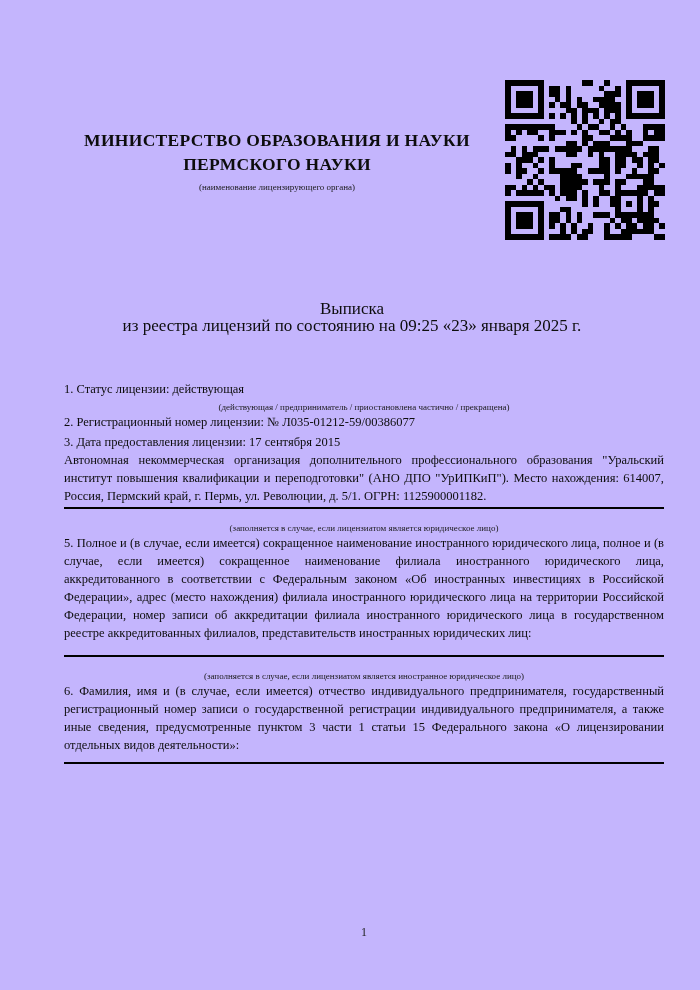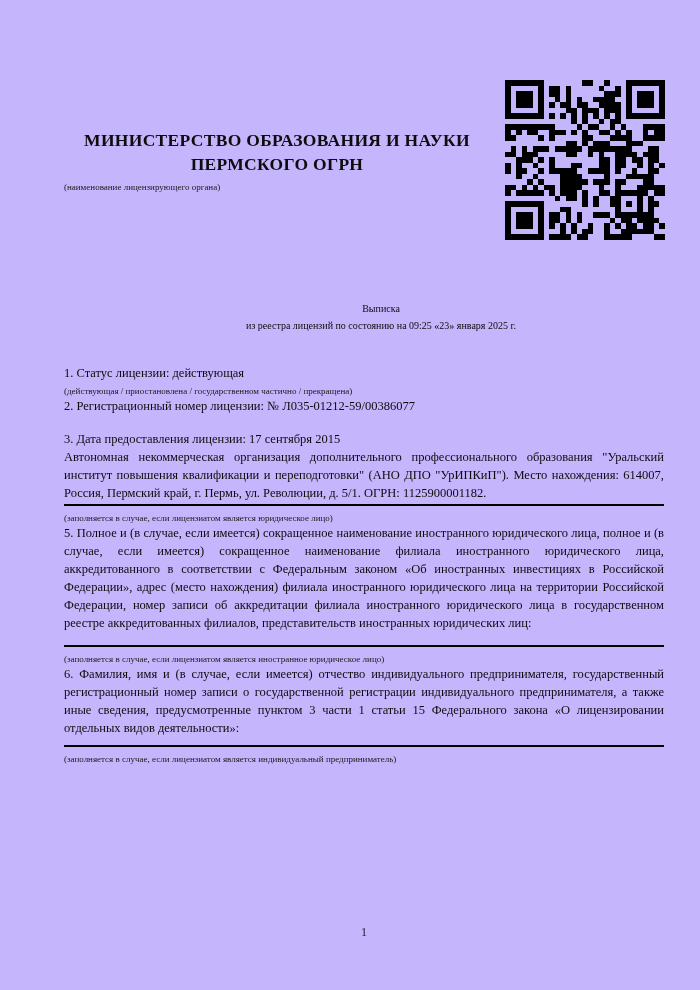--- a/index.html
+++ b/index.html
@@ -16,65 +16,65 @@
     position:absolute;top:128px;left:64px;width:426px;
     text-align:center;
   }
   .ministry{
     font-size:17.5px;font-weight:bold;line-height:24px;
     color:#0d0d0d;letter-spacing:.3px;
   }
   .header-caption{margin-top:5px;}
   .small-caption{
     font-size:9px;line-height:12px;color:#1a1a1a;
-    text-align:left;
+    text-align:center;
   }
   
   .qr{
     position:absolute;left:505px;top:80px;width:160px;height:160px;
   }
   .qr svg{width:100%;height:100%;shape-rendering:crispEdges;}
   
   .doc-title{
-    position:absolute;top:300px;left:81px;width:600px;
-    text-align:center;font-size:10px;line-height:17px;color:#0d0d0d;
+    position:absolute;top:300px;left:52px;width:600px;
+    text-align:center;font-size:17px;line-height:17px;color:#0d0d0d;
   }
   
   .content{
-    position:absolute;top:364px;left:64px;width:600px;
+    position:absolute;top:380px;left:64px;width:600px;
     font-size:12.5px;line-height:18px;color:#0d0d0d;
   }
   .item{margin:0;padding:0;}
   .just{text-align:justify;text-align-last:left;}
   .cap{margin-top:3px;}
   .mt-xl{margin-top:27px;}
   .mt-lg{}
-  .mt-md{margin-top:15px;}
+  .mt-md{margin-top:2px;}
   .mt-sm{}
   .rule{
     height:0;border-top:2px solid #000000;width:100%;
   }
   .rule-tight{margin-top:2px;}
   .rule-gap{margin-top:13px;}
   .rule-gap-sm{margin-top:8px;}
-  .rule-cap{margin-top:6px;}
+  .rule-cap{margin-top:13px;}
   
   .footer{
     position:absolute;top:925px;left:64px;width:600px;
     text-align:center;font-size:12px;color:#222222;
   }
 </style>
 </head>
 <body>
 
 <div class="page">
 
   <div class="header">
     <div class="ministry">МИНИСТЕРСТВО ОБРАЗОВАНИЯ И НАУКИ</div>
-    <div class="ministry">ПЕРМСКОГО ОГРН</div>
+    <div class="ministry">ПЕРМСКОГО НАУКИ</div>
     <div class="small-caption header-caption">(наименование лицензирующего органа)</div>
   </div>
 
   <div class="qr">
     <svg id="qr-svg" viewBox="0 0 29 29" xmlns="http://www.w3.org/2000/svg" aria-hidden="true">
         <rect x="0" y="0" width="1" height="1" fill="#000"></rect>
         <rect x="1" y="0" width="1" height="1" fill="#000"></rect>
         <rect x="2" y="0" width="1" height="1" fill="#000"></rect>
         <rect x="3" y="0" width="1" height="1" fill="#000"></rect>
         <rect x="4" y="0" width="1" height="1" fill="#000"></rect>
@@ -508,38 +508,37 @@
   </div>
 
   <div class="doc-title">
     <div>Выписка</div>
     <div>из реестра лицензий по состоянию на 09:25 «23» января 2025 г.</div>
   </div>
 
   <div class="content">
 
     <p class="item">1. Статус лицензии: действующая</p>
-    <div class="small-caption cap">(действующая / приостановлена / государственном частично / прекращена)</div>
+    <div class="small-caption cap">(действующая / предприниматель / приостановлена частично / прекращена)</div>
 
     <p class="item mt-lg">2. Регистрационный номер лицензии: № Л035-01212-59/00386077</p>
 
     <p class="item mt-md">3. Дата предоставления лицензии: 17 сентября 2015</p>
 
     <p class="item just">Автономная некоммерческая организация дополнительного профессионального образования "Уральский институт повышения квалификации и переподготовки" (АНО ДПО "УрИПКиП"). Место нахождения: 614007, Россия, Пермский край, г. Пермь, ул. Революции, д. 5/1. ОГРН: 1125900001182.</p>
     <div class="rule rule-tight"></div>
     <div class="small-caption rule-cap">(заполняется в случае, если лицензиатом является юридическое лицо)</div>
 
     <p class="item just mt-sm">5. Полное и (в случае, если имеется) сокращенное наименование иностранного юридического лица, полное и (в случае, если имеется) сокращенное наименование филиала иностранного юридического лица, аккредитованного в соответствии с Федеральным законом «Об иностранных инвестициях в Российской Федерации», адрес (место нахождения) филиала иностранного юридического лица на территории Российской Федерации, номер записи об аккредитации филиала иностранного юридического лица в государственном реестре аккредитованных филиалов, представительств иностранных юридических лиц:</p>
     <p class="item just"></p>
     <div class="rule rule-gap"></div>
     <div class="small-caption rule-cap">(заполняется в случае, если лицензиатом является иностранное юридическое лицо)</div>
 
     <p class="item just mt-sm">6. Фамилия, имя и (в случае, если имеется) отчество индивидуального предпринимателя, государственный регистрационный номер записи о государственной регистрации индивидуального предпринимателя, а также иные сведения, предусмотренные пунктом 3 части 1 статьи 15 Федерального закона «О лицензировании отдельных видов деятельности»:</p>
     <p class="item just"></p>
     <div class="rule rule-gap-sm"></div>
-    <div class="small-caption rule-cap">(заполняется в случае, если лицензиатом является индивидуальный предприниматель)</div>
 
 
   </div>
 
   <div class="footer">1</div>
 
 </div>
 
 </body></html>

